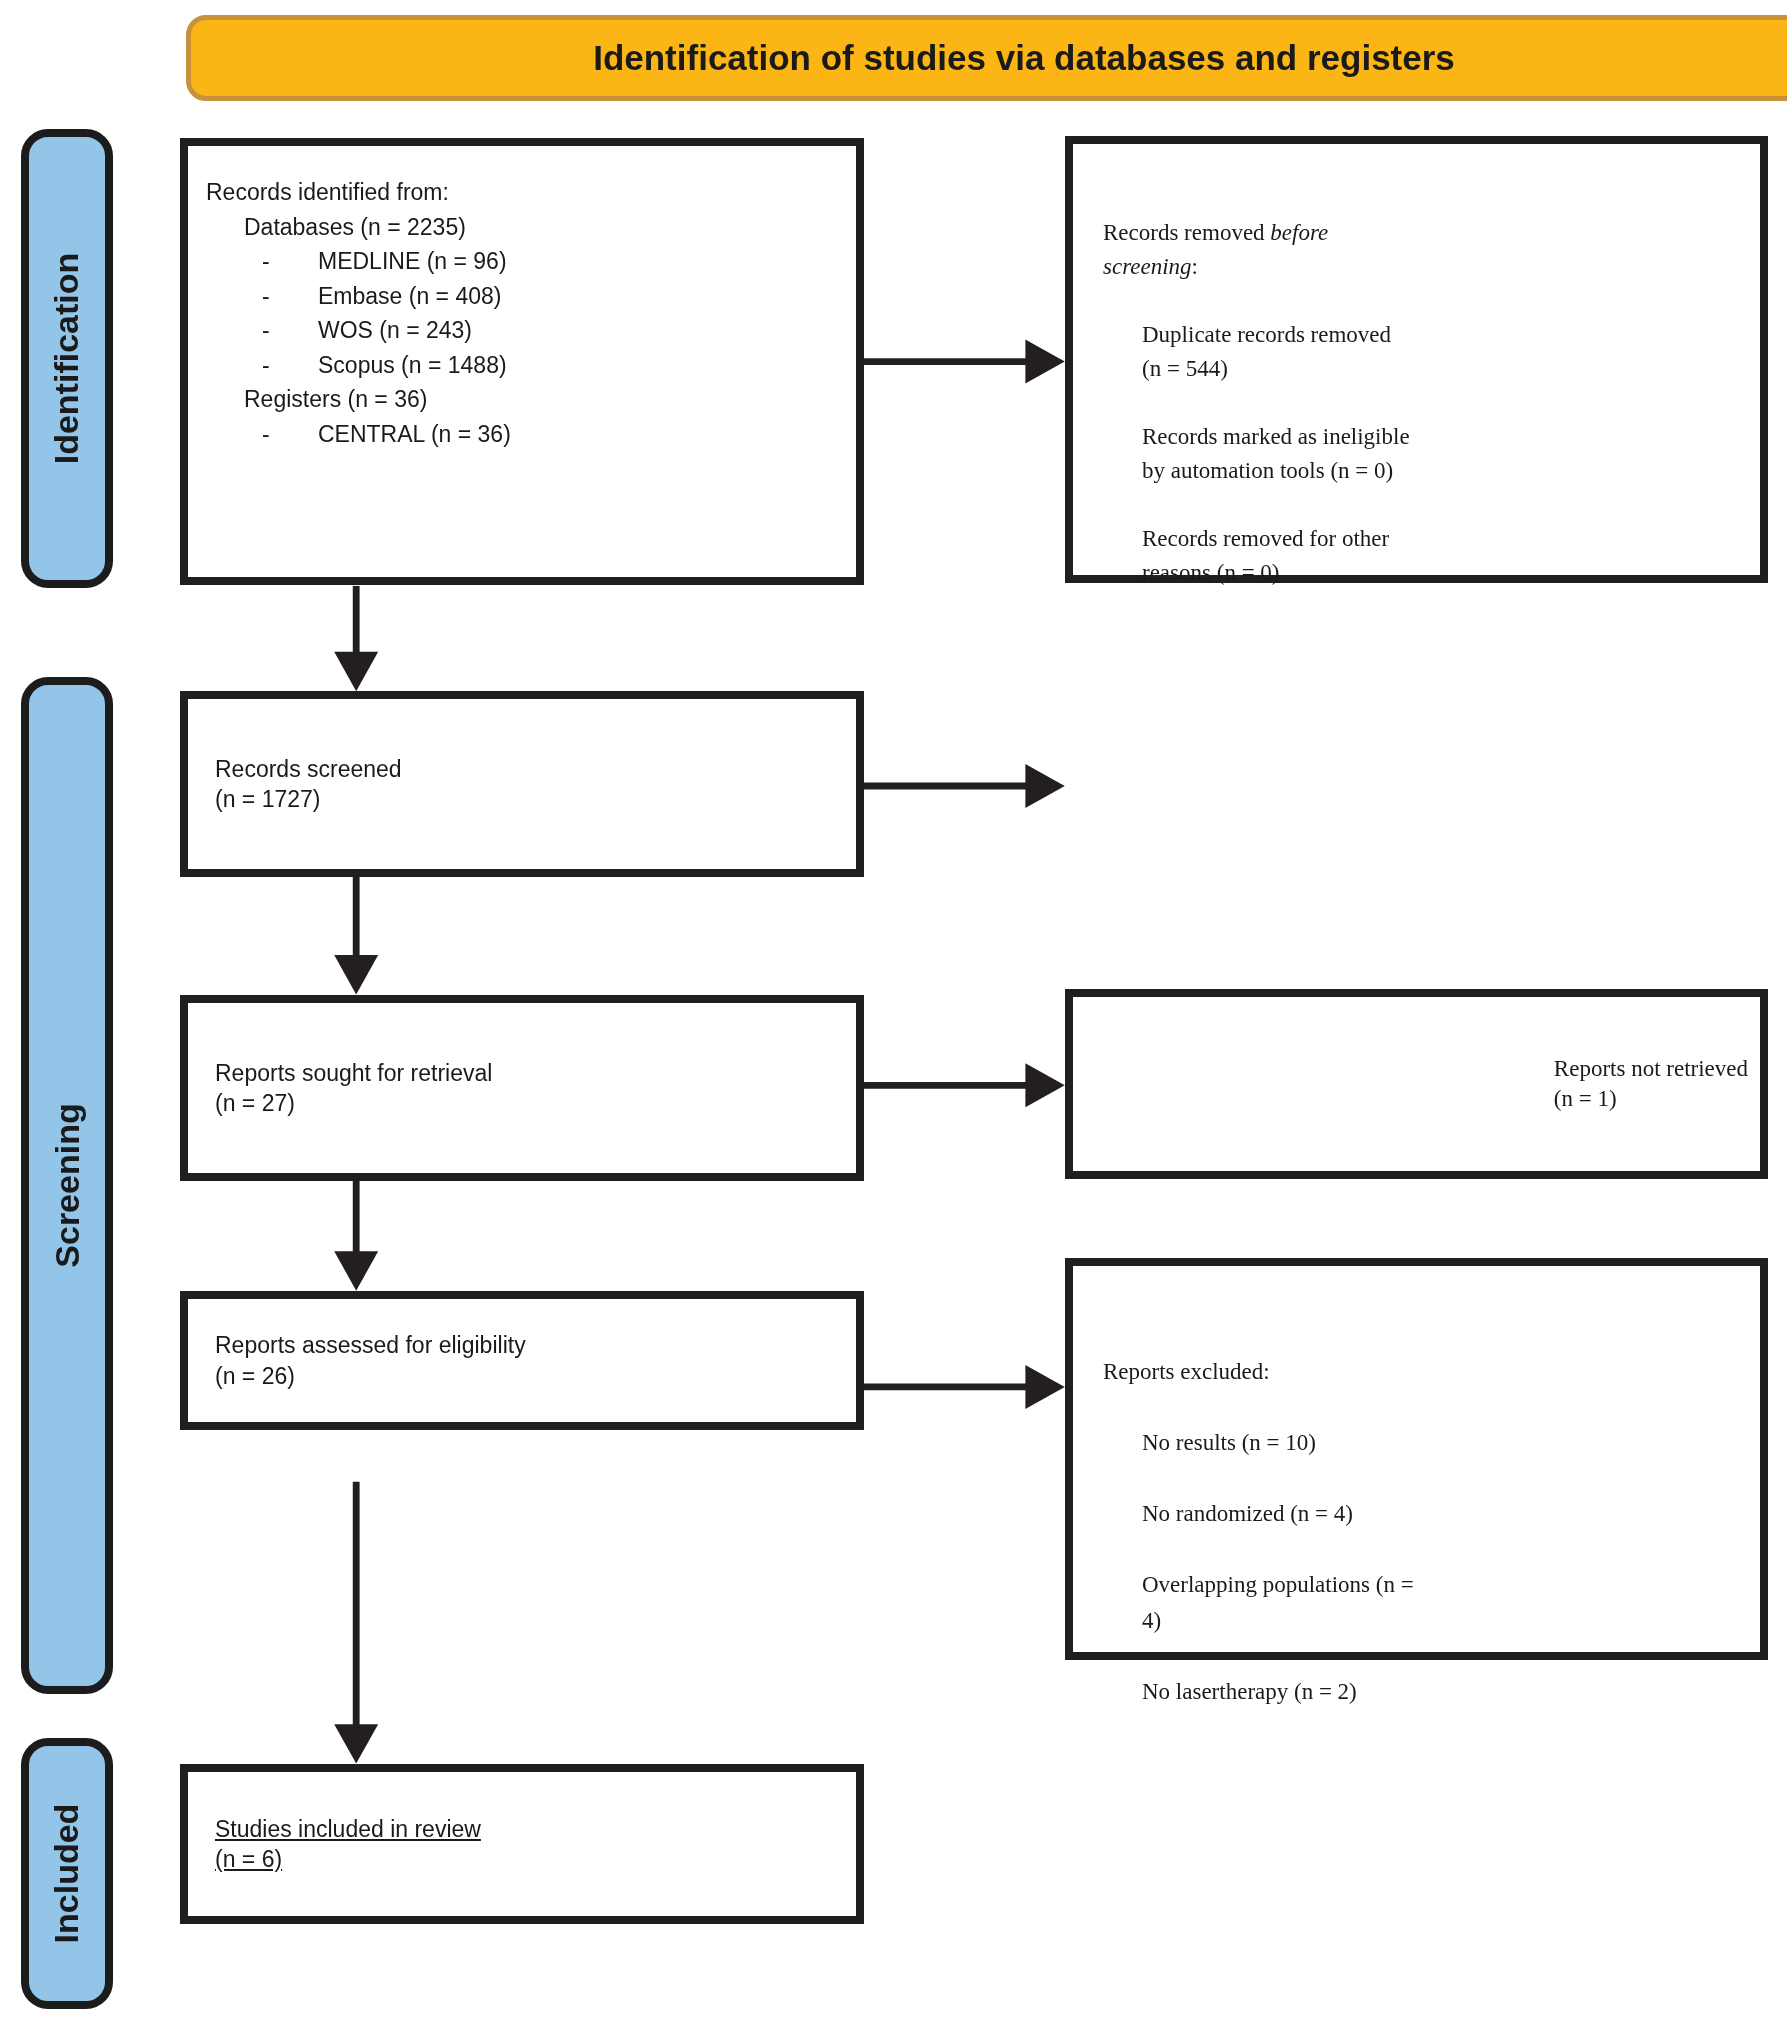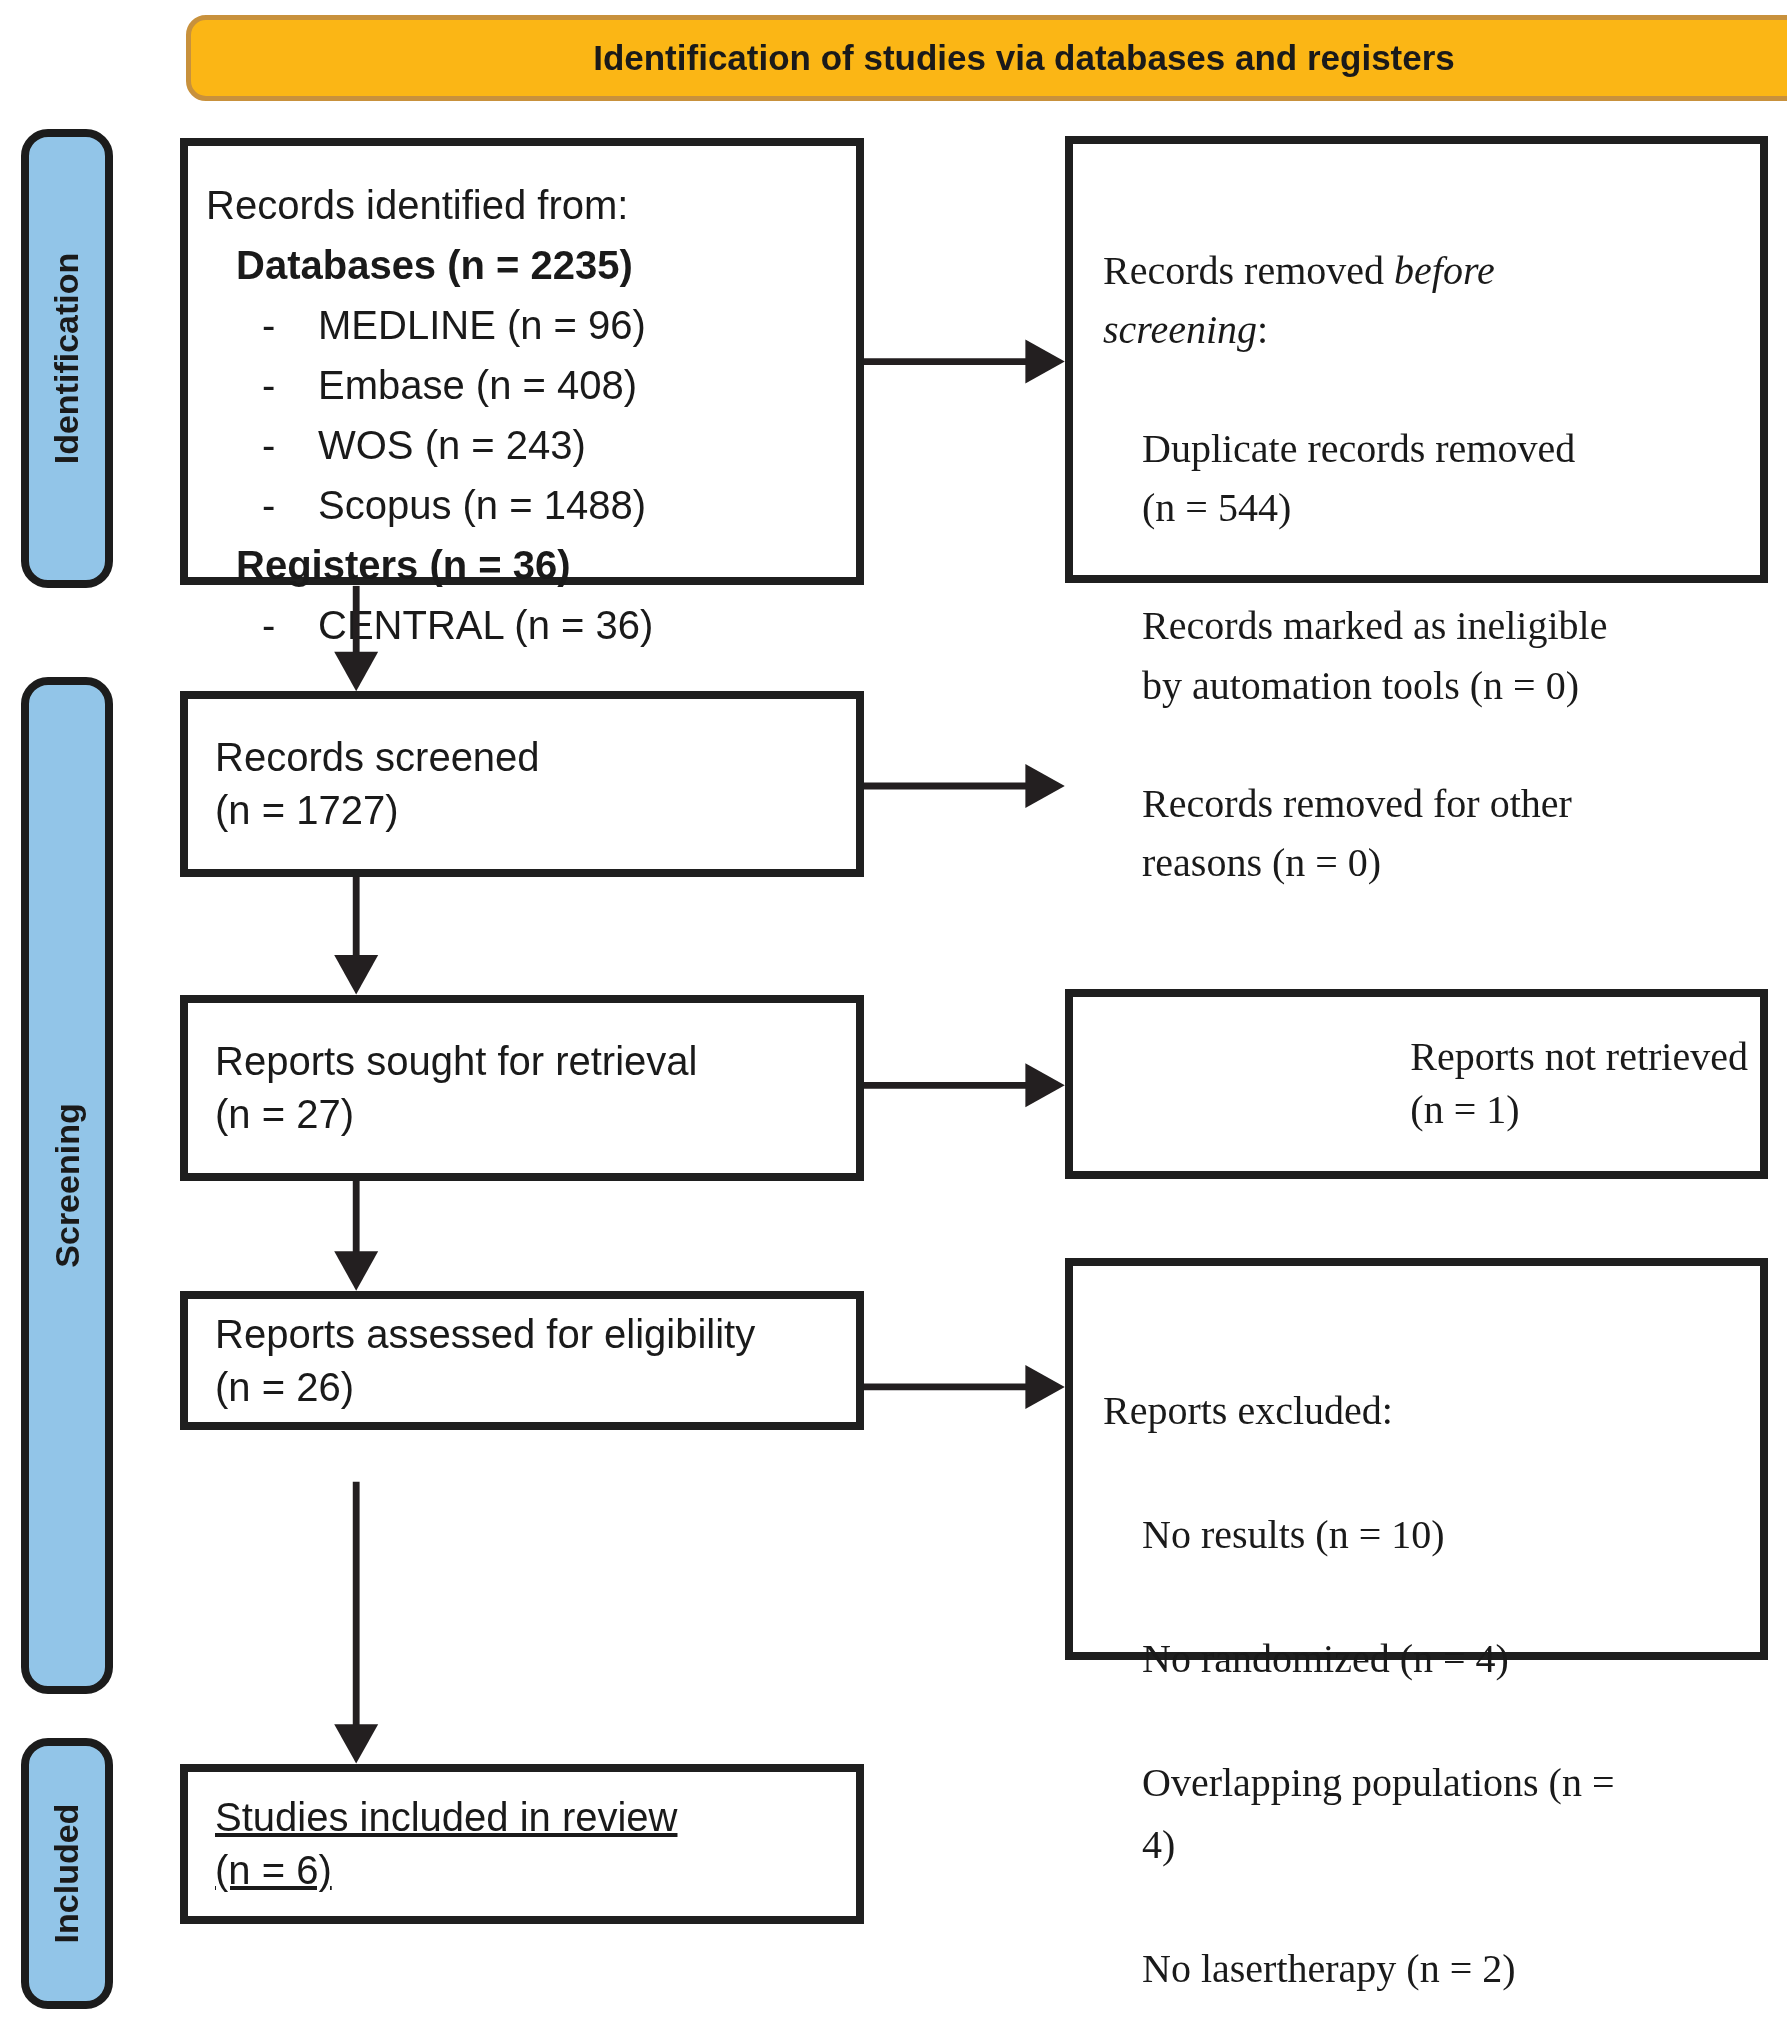--- a/index.html
+++ b/index.html
@@ -31,21 +31,21 @@
   }
   .stage-label { transform: rotate(-90deg); white-space: nowrap; font-weight: bold; font-size: 34px; }
   .s-identification { top: 129px; height: 459px; }
   .s-screening { top: 677px; height: 1017px; }
   .s-included { top: 1738px; height: 271px; }
 
   
   .box {
     position: absolute; background: #fff;
     border: 8.3px solid var(--box-border, #1f1f1f);
-    font-size: 40px; line-height: 1.48;
+    font-size: 23px; line-height: 1.48;
   }
   .col-l { left: 180px; width: 684px; }
   .col-r { left: 1065px; width: 703px; font-family: Liberation Serif, serif; }
 
   .b-identified { top: 138px; height: 447px; padding: 29px 12px 0 18px; line-height: 1.5; }
   .b-removed    { top: 136px; height: 447px; padding: 38px 18px 0 30px; line-height: 1.48; }
   .b-screened   { top: 691px;  height: 186px; }
   .r-excluded   { top: 694px;  height: 191px; }
   .b-sought     { top: 995px; height: 186px; }
   .r-notretr    { top: 989px; height: 190px; align-items: flex-end; }
@@ -53,21 +53,21 @@
   .r-excluded2  { top: 1258px; height: 402px; padding: 52px 18px 0 30px; line-height: 1.55; }
   .b-included   { top: 1764px; height: 160px; text-decoration: underline; }
 
   .center2 {
     display: flex; flex-direction: column; justify-content: center;
     padding-left: 27px; padding-right: 12px; line-height: 1.32;
   }
   .preline { white-space: pre-line; }
 
   
-  .ind1 { margin-left: 30px; font-weight: bold; }
+  .ind1 { margin-left: 38px; }
   .ind2 { margin-left: 56px; display: flex; }
   .dash { flex: 0 0 56px; }
   .ind-r { margin-left: 39px; }
   em { font-style: italic; }
 
   
   .arrows { position: absolute; left: 0; top: 0; width: 1787px; height: 2035px; pointer-events: none; }
   .arrows .shaft { stroke: var(--arrow, #231F20); stroke-width: 9px; fill: none; }
   .arrows .head  { fill: var(--arrow, #231F20); stroke: none; }
 </style>

